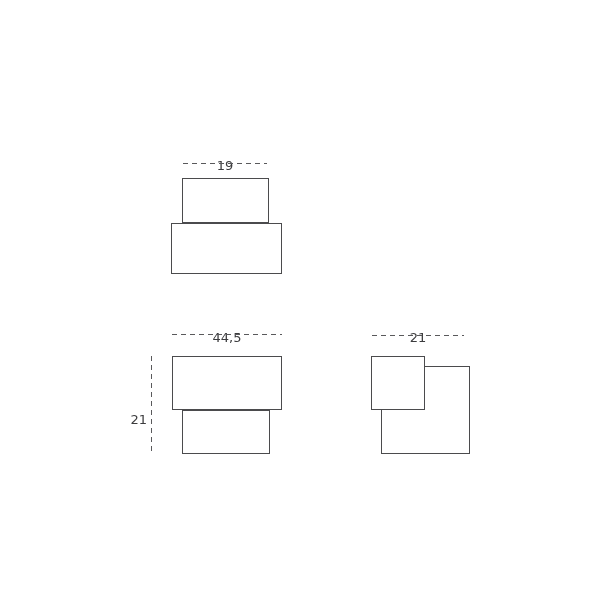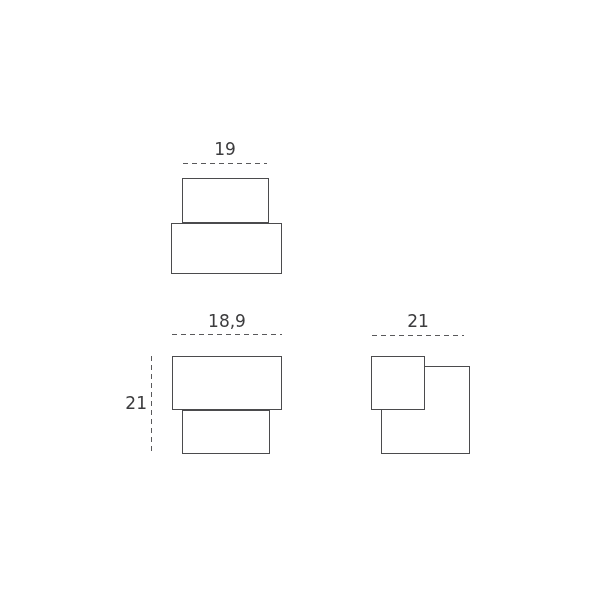--- a/index.html
+++ b/index.html
@@ -25,24 +25,25 @@
     background: repeating-linear-gradient(90deg,
       var(--dash, #59595b) 0 5px, transparent 5px 9px);
   }
   .dash-v {
     position: absolute; width: 1px;
     background: repeating-linear-gradient(180deg,
       var(--dash, #59595b) 0 5px, transparent 5px 9px);
   }
   .dim-label {
     position: absolute;
-    font-size: 17px; line-height: 18px;
+    font-size: 13px; line-height: 18px;
     color: var(--text, #3c3c3e);
     text-align: center;
     white-space: nowrap;
+    margin-top: 17px;
   }
   .dim-label.right { text-align: right; }
 
   
   .lbl-top-width   { left: 183px; top: 140px; width: 84px; }
   .dash-top-width  { left: 183px; top: 163px; width: 84px; }
   .rect-top-upper  { left: 182px; top: 178px; width: 87px;  height: 45px; }
   .rect-top-lower  { left: 171px; top: 223px; width: 111px; height: 51px; }
 
   
@@ -65,21 +66,21 @@
 <div class="canvas">
 
   <div>
     <div class="dim-label lbl-top-width">19</div>
     <div class="dash-h dash-top-width"></div>
     <div class="rect rect-top-upper"></div>
     <div class="rect rect-top-lower"></div>
   </div>
 
   <div>
-    <div class="dim-label lbl-front-width">18,9</div>
+    <div class="dim-label lbl-front-width">44,5</div>
     <div class="dash-h dash-front-width"></div>
     <div class="dash-v dash-front-height"></div>
     <div class="dim-label right lbl-front-height">21</div>
     <div class="rect rect-front-upper"></div>
     <div class="rect rect-front-lower"></div>
   </div>
 
   <div>
     <div class="dim-label lbl-side-width">21</div>
     <div class="dash-h dash-side-width"></div>

